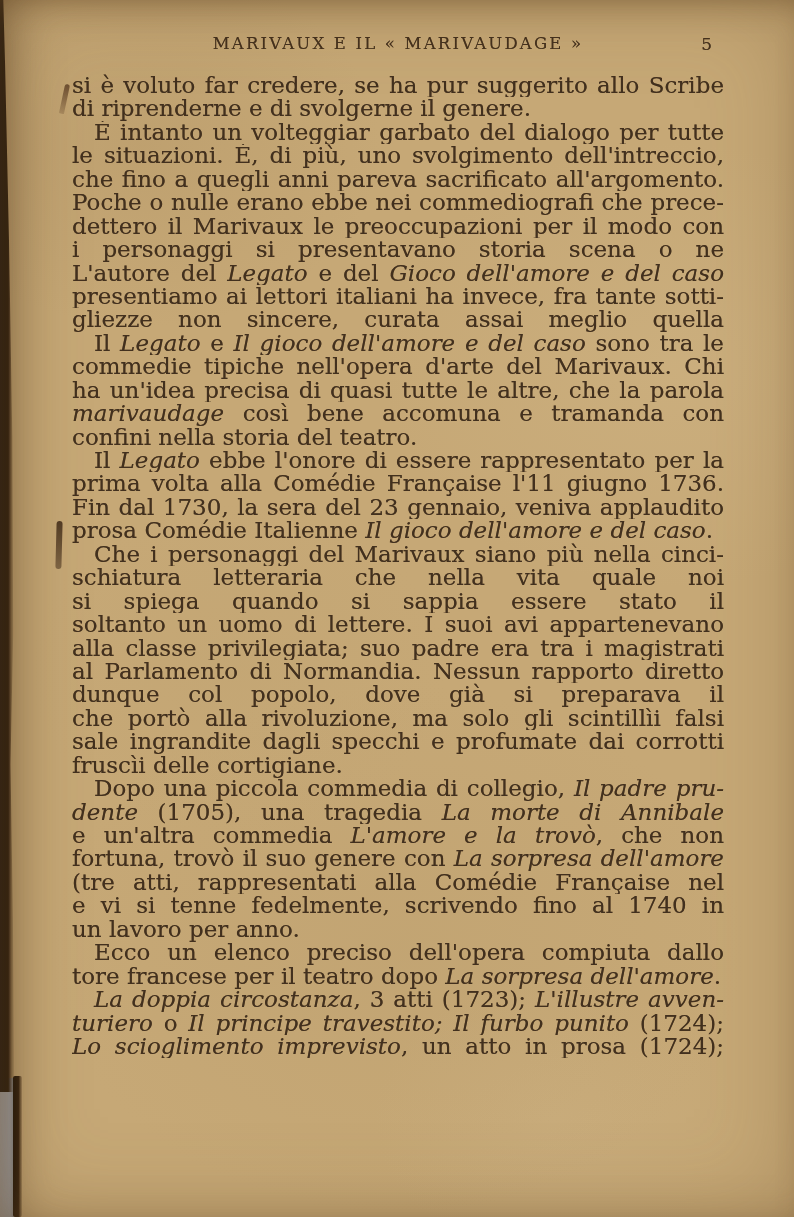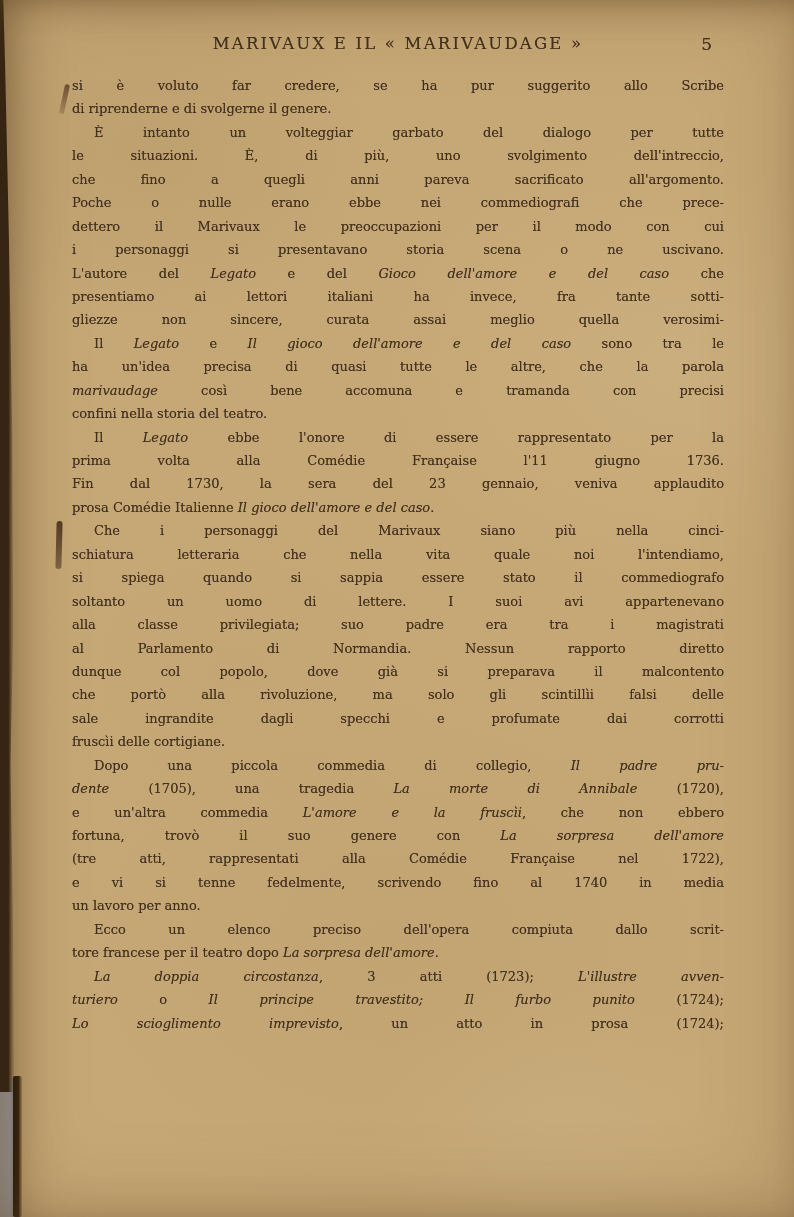--- a/index.html
+++ b/index.html
@@ -63,21 +63,21 @@
     white-space: nowrap;
   }
   .page-header .pagenum {
     position: absolute; right: 12px; top: 0;
     font-size: 17px; color: #43301d;
     text-shadow: 0 0 0.5px rgba(60,40,20,0.55);
   }
   .text-block {
     position: absolute; left: 72px; top: 74px; width: 652px;
     color: #42301e;
-    font-size: 13px;
+    font-size: 23px;
     text-shadow: 0 0 0.6px rgba(62,42,22,0.55);
   }
   .line {
     height: 23.45px; line-height: 23.45px;
     white-space: nowrap;
     text-align: justify;
     text-align-last: left;
     overflow: visible;
   }
   .line.jst { text-align-last: justify; white-space: normal; height: 23.45px; overflow: hidden; }
@@ -100,40 +100,41 @@
       <div class="line ind jst"><span>È intanto un volteggiar garbato del dialogo per tutte</span></div>
       <div class="line jst"><span>le situazioni. È, di più, uno svolgimento dell'intreccio,</span></div>
       <div class="line jst"><span>che fino a quegli anni pareva sacrificato all'argomento.</span></div>
       <div class="line jst"><span>Poche o nulle erano ebbe nei commediografi che prece-</span></div>
       <div class="line jst"><span>dettero il Marivaux le preoccupazioni per il modo con cui</span></div>
       <div class="line jst"><span>i personaggi si presentavano storia scena o ne uscivano.</span></div>
       <div class="line jst"><span>L'autore del </span><span class="it">Legato</span><span> e del </span><span class="it">Gioco dell'amore e del caso</span><span> che</span></div>
       <div class="line jst"><span>presentiamo ai lettori italiani ha invece, fra tante sotti-</span></div>
       <div class="line jst"><span>gliezze non sincere, curata assai meglio quella verosimi-</span></div>
       <div class="line ind jst"><span>Il </span><span class="it">Legato</span><span> e </span><span class="it">Il gioco dell'amore e del caso</span><span> sono tra le</span></div>
+      <div class="line jst"><span>commedie tipiche nell'opera d'arte del Marivaux. Chi</span></div>
       <div class="line jst"><span>ha un'idea precisa di quasi tutte le altre, che la parola</span></div>
       <div class="line jst"><span class="it">marivaudage</span><span> così bene accomuna e tramanda con precisi</span></div>
       <div class="line"><span>confini nella storia del teatro.</span></div>
       <div class="line ind jst"><span>Il </span><span class="it">Legato</span><span> ebbe l'onore di essere rappresentato per la</span></div>
       <div class="line jst"><span>prima volta alla Comédie Française l'11 giugno 1736.</span></div>
       <div class="line jst"><span>Fin dal 1730, la sera del 23 gennaio, veniva applaudito</span></div>
       <div class="line"><span>prosa Comédie Italienne </span><span class="it">Il gioco dell'amore e del caso</span><span>.</span></div>
       <div class="line ind jst"><span>Che i personaggi del Marivaux siano più nella cinci-</span></div>
       <div class="line jst"><span>schiatura letteraria che nella vita quale noi l'intendiamo,</span></div>
       <div class="line jst"><span>si spiega quando si sappia essere stato il commediografo</span></div>
       <div class="line jst"><span>soltanto un uomo di lettere. I suoi avi appartenevano</span></div>
       <div class="line jst"><span>alla classe privilegiata; suo padre era tra i magistrati</span></div>
       <div class="line jst"><span>al Parlamento di Normandia. Nessun rapporto diretto</span></div>
       <div class="line jst"><span>dunque col popolo, dove già si preparava il malcontento</span></div>
       <div class="line jst"><span>che portò alla rivoluzione, ma solo gli scintillìi falsi delle</span></div>
       <div class="line jst"><span>sale ingrandite dagli specchi e profumate dai corrotti</span></div>
       <div class="line"><span>fruscìi delle cortigiane.</span></div>
       <div class="line ind jst"><span>Dopo una piccola commedia di collegio, </span><span class="it">Il padre pru-</span></div>
       <div class="line jst"><span class="it">dente</span><span> (1705), una tragedia </span><span class="it">La morte di Annibale</span><span> (1720),</span></div>
-      <div class="line jst"><span>e un'altra commedia </span><span class="it">L'amore e la fruscìi</span><span>, che non ebbero</span></div>
+      <div class="line jst"><span>e un'altra commedia </span><span class="it">L'amore e la trovò</span><span>, che non ebbero</span></div>
       <div class="line jst"><span>fortuna, trovò il suo genere con </span><span class="it">La sorpresa dell'amore</span></div>
       <div class="line jst"><span>(tre atti, rappresentati alla Comédie Française nel 1722),</span></div>
       <div class="line jst"><span>e vi si tenne fedelmente, scrivendo fino al 1740 in media</span></div>
       <div class="line"><span>un lavoro per anno.</span></div>
       <div class="line ind jst"><span>Ecco un elenco preciso dell'opera compiuta dallo scrit-</span></div>
       <div class="line"><span>tore francese per il teatro dopo </span><span class="it">La sorpresa dell'amore</span><span>.</span></div>
       <div class="line ind jst"><span class="it">La doppia circostanza</span><span>, 3 atti (1723); </span><span class="it">L'illustre avven-</span></div>
       <div class="line jst"><span class="it">turiero</span><span> o </span><span class="it">Il principe travestito; Il furbo punito</span><span> (1724);</span></div>
       <div class="line jst"><span class="it">Lo scioglimento imprevisto</span><span>, un atto in prosa (1724);</span></div>
     </div>

